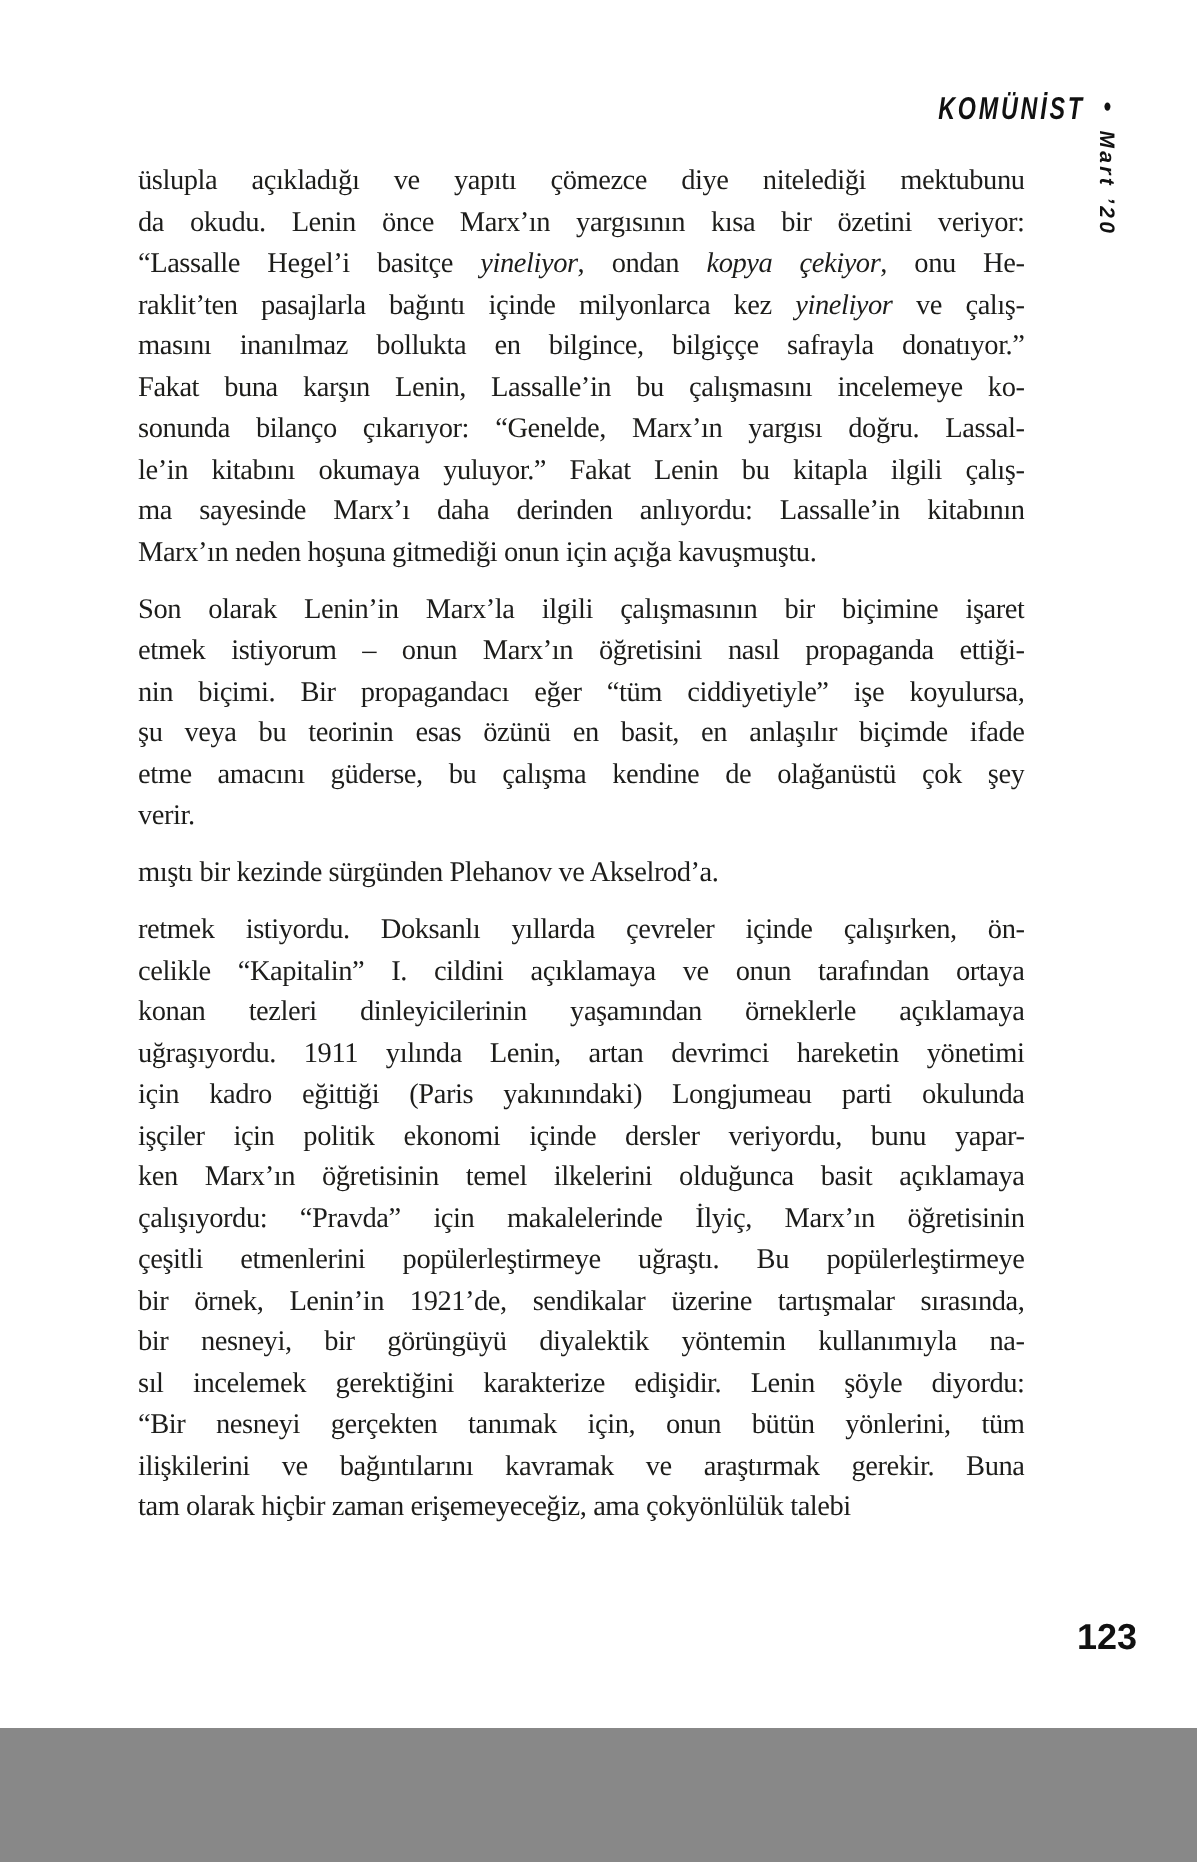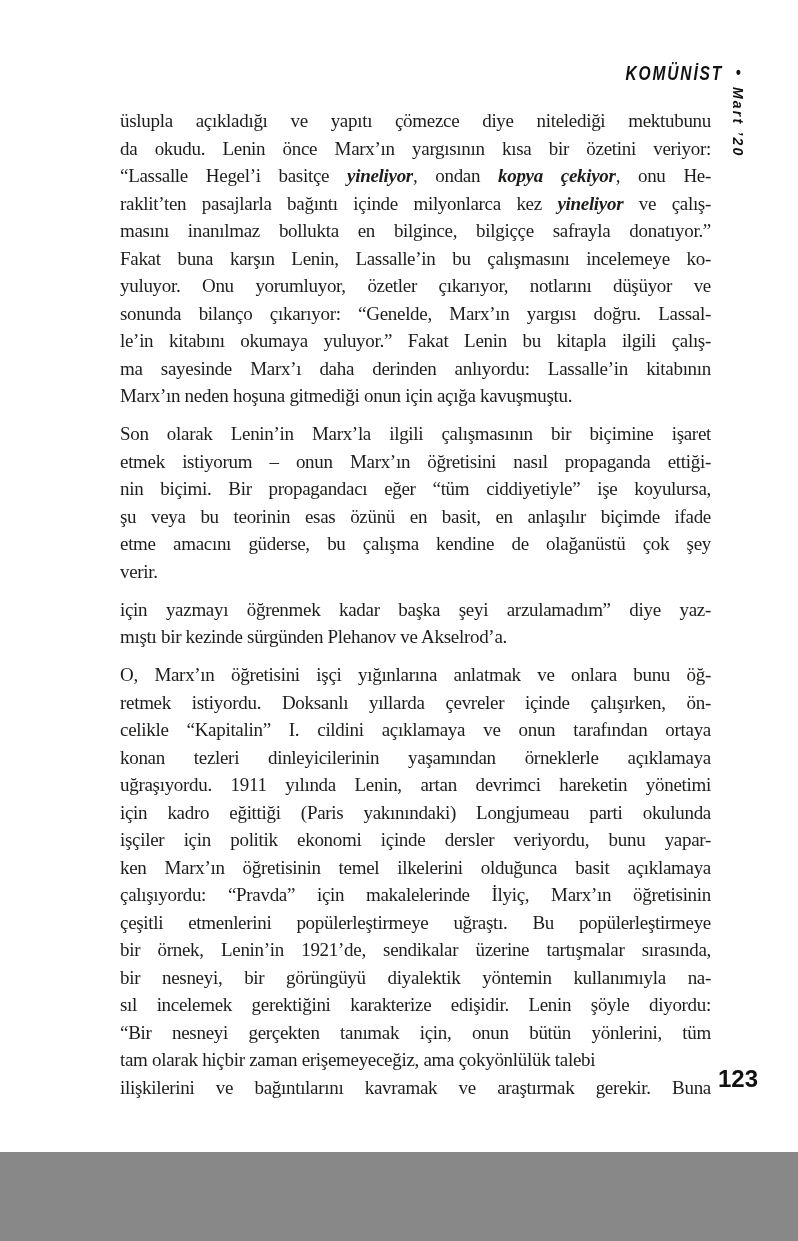--- a/index.html
+++ b/index.html
@@ -38,38 +38,38 @@
     position:absolute;top:87px;right:52px;
     writing-mode:vertical-rl;text-orientation:mixed;
     font-family:"Liberation Sans", sans-serif;
     font-style:italic;font-weight:700;
     font-size:14px;letter-spacing:2.2px;
     color:var(--ink-strong);
     white-space:nowrap;
   }
   
   .body-text{
-    position:absolute;left:120px;top:107px;width:591px;
+    position:absolute;left:92px;top:107px;width:591px;
     overflow:hidden;
   }
   .para{margin:0 0 10.5px 0;}
   .line{
     display:block;
     white-space:nowrap;
     font-size:19px;
     line-height:27.5px;
     letter-spacing:-0.3px;
     text-align:justify;
     text-align-last:justify;
   }
   .line.lastline{text-align-last:left;}
-  .emph{font-style:italic;font-weight:700;}
+  .emph{font-style:italic;font-weight:400;}
   
   .page-number{
-    position:absolute;right:40px;bottom:59px;
+    position:absolute;right:40px;bottom:46px;
     font-family:"Liberation Sans", sans-serif;
     font-weight:700;font-size:24px;
     color:var(--ink-strong);
   }
 </style>
 </head>
 <body>
 
 <div class="page">
 
@@ -81,53 +81,50 @@
   <div class="issue-date">Mart ’20</div>
 
   <div class="body-text">
       <p class="para">
         <span class="line"><span>üslupla açıkladığı ve yapıtı çömezce diye nitelediği mektubunu</span></span>
         <span class="line"><span>da okudu. Lenin önce Marx’ın yargısının kısa bir özetini veriyor:</span></span>
         <span class="line"><span>“Lassalle Hegel’i basitçe </span><em class="emph">yineliyor</em><span>, ondan </span><em class="emph">kopya çekiyor</em><span>, onu He-</span></span>
         <span class="line"><span>raklit’ten pasajlarla bağıntı içinde milyonlarca kez </span><em class="emph">yineliyor</em><span> ve çalış-</span></span>
         <span class="line"><span>masını inanılmaz bollukta en bilgince, bilgiççe safrayla donatıyor.”</span></span>
         <span class="line"><span>Fakat buna karşın Lenin, Lassalle’in bu çalışmasını incelemeye ko-</span></span>
-        <span class="line"><span>yuluyor. Onu yorumluyor, özetler çıkarıyor, notlarını düşüyor ve</span></span>
         <span class="line"><span>sonunda bilanço çıkarıyor: “Genelde, Marx’ın yargısı doğru. Lassal-</span></span>
         <span class="line"><span>le’in kitabını okumaya yuluyor.” Fakat Lenin bu kitapla ilgili çalış-</span></span>
         <span class="line"><span>ma sayesinde Marx’ı daha derinden anlıyordu: Lassalle’in kitabının</span></span>
         <span class="line lastline"><span>Marx’ın neden hoşuna gitmediği onun için açığa kavuşmuştu.</span></span>
       </p>
       <p class="para">
         <span class="line"><span>Son olarak Lenin’in Marx’la ilgili çalışmasının bir biçimine işaret</span></span>
         <span class="line"><span>etmek istiyorum – onun Marx’ın öğretisini nasıl propaganda ettiği-</span></span>
         <span class="line"><span>nin biçimi. Bir propagandacı eğer “tüm ciddiyetiyle” işe koyulursa,</span></span>
         <span class="line"><span>şu veya bu teorinin esas özünü en basit, en anlaşılır biçimde ifade</span></span>
         <span class="line"><span>etme amacını güderse, bu çalışma kendine de olağanüstü çok şey</span></span>
         <span class="line lastline"><span>verir.</span></span>
       </p>
       <p class="para">
-        <span class="line"><span>için yazmayı öğrenmek kadar başka şeyi arzulamadım” diye yaz-</span></span>
         <span class="line lastline"><span>mıştı bir kezinde sürgünden Plehanov ve Akselrod’a.</span></span>
       </p>
       <p class="para">
-        <span class="line"><span>O, Marx’ın öğretisini işçi yığınlarına anlatmak ve onlara bunu öğ-</span></span>
         <span class="line"><span>retmek istiyordu. Doksanlı yıllarda çevreler içinde çalışırken, ön-</span></span>
         <span class="line"><span>celikle “Kapitalin” I. cildini açıklamaya ve onun tarafından ortaya</span></span>
         <span class="line"><span>konan tezleri dinleyicilerinin yaşamından örneklerle açıklamaya</span></span>
         <span class="line"><span>uğraşıyordu. 1911 yılında Lenin, artan devrimci hareketin yönetimi</span></span>
         <span class="line"><span>için kadro eğittiği (Paris yakınındaki) Longjumeau parti okulunda</span></span>
         <span class="line"><span>işçiler için politik ekonomi içinde dersler veriyordu, bunu yapar-</span></span>
         <span class="line"><span>ken Marx’ın öğretisinin temel ilkelerini olduğunca basit açıklamaya</span></span>
         <span class="line"><span>çalışıyordu: “Pravda” için makalelerinde İlyiç, Marx’ın öğretisinin</span></span>
         <span class="line"><span>çeşitli etmenlerini popülerleştirmeye uğraştı. Bu popülerleştirmeye</span></span>
         <span class="line"><span>bir örnek, Lenin’in 1921’de, sendikalar üzerine tartışmalar sırasında,</span></span>
         <span class="line"><span>bir nesneyi, bir görüngüyü diyalektik yöntemin kullanımıyla na-</span></span>
         <span class="line"><span>sıl incelemek gerektiğini karakterize edişidir. Lenin şöyle diyordu:</span></span>
         <span class="line"><span>“Bir nesneyi gerçekten tanımak için, onun bütün yönlerini, tüm</span></span>
+        <span class="line"><span>ilişkilerini ve bağıntılarını kavramak ve araştırmak gerekir. Buna</span></span>
         <span class="line lastline"><span>tam olarak hiçbir zaman erişemeyeceğiz, ama çokyönlülük talebi</span></span>
-        <span class="line"><span>ilişkilerini ve bağıntılarını kavramak ve araştırmak gerekir. Buna</span></span>
       </p>
     </div>
 
   <div class="page-number">123</div>
 
 </div>
 
 </body></html>

